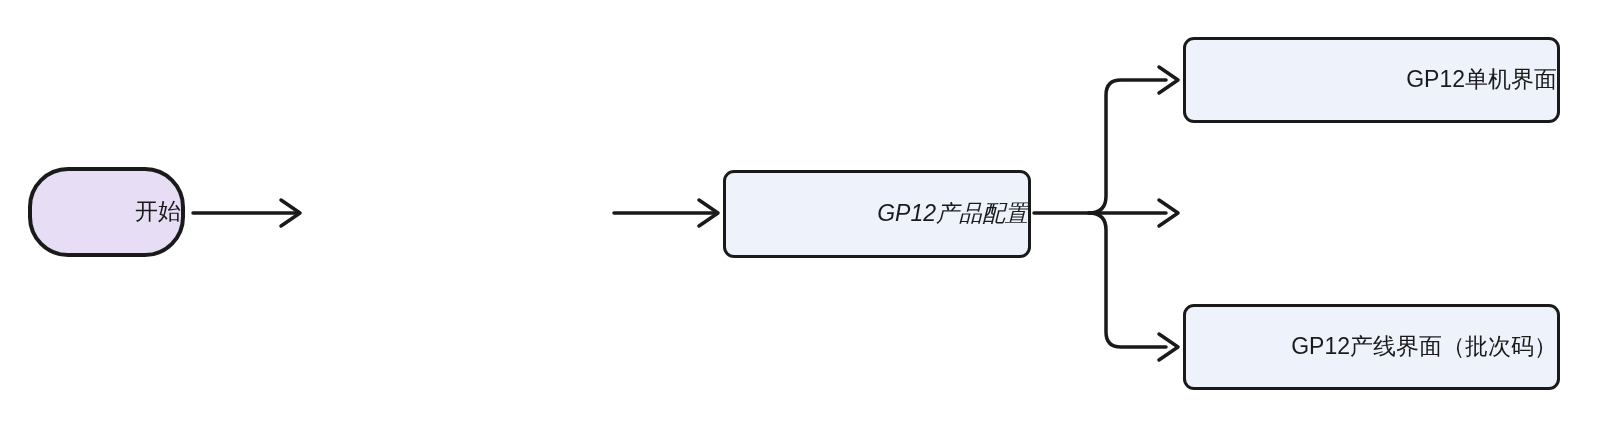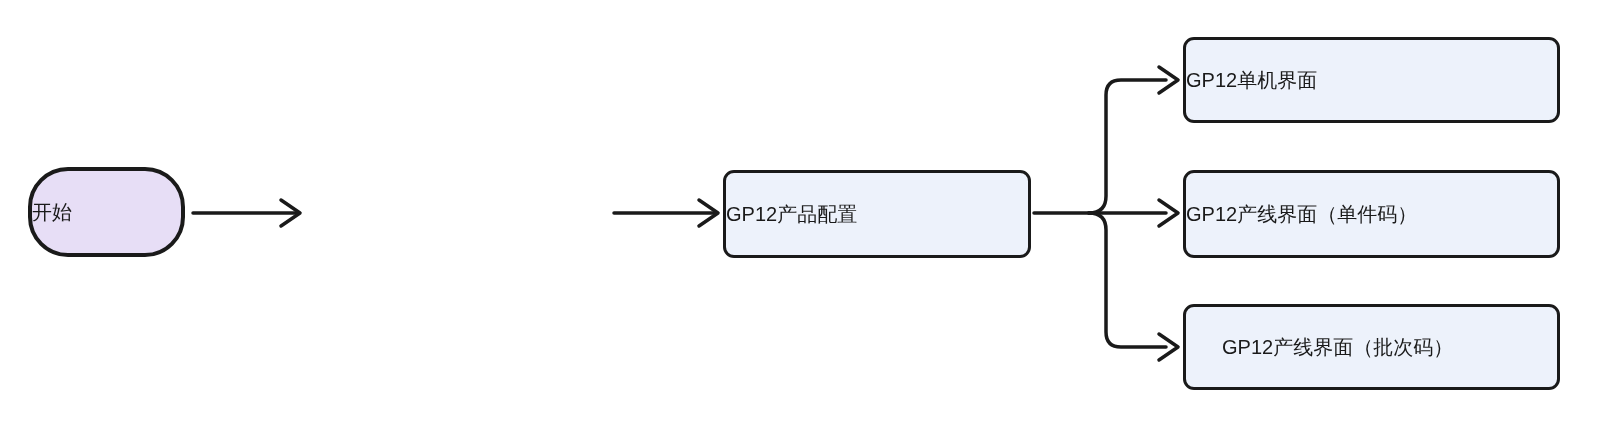--- a/index.html
+++ b/index.html
@@ -30,26 +30,26 @@
     stroke: var(--stroke);
     stroke-width: 3.5;
     stroke-linecap: round;
     stroke-linejoin: round;
   }
 
   .node {
     position: absolute;
     display: flex;
     align-items: center;
-    justify-content: flex-start;
+    justify-content: flex-end;
     background: var(--node-fill);
     border: 3px solid var(--stroke);
     border-radius: 11px;
     color: var(--text);
-    font-size: 20px;
+    font-size: 23px;
     line-height: 1.2;
     text-align: center;
     white-space: nowrap;
   }
   .node.stadium {
     background: var(--start-fill);
     border-width: 4px;
     border-radius: 40px;
   }
 </style>
@@ -88,29 +88,26 @@
       <path d="M 1089 213 Q 1106 213 1106 230 V 332 Q 1106 347 1121 347 H 1166"></path>
       <path d="M 1159 334 L 1178 347 L 1159 360"></path>
     </g>
   </svg>
 
   <div class="node stadium" style="left:28px; top:167px; width:157px; height:90px;">
     <span>开始</span>
   </div>
 
 
-  <div class="node" style="left:723px; top:170px; width:308px; height:88px;">
+  <div class="node" style="left:723px; top:170px; width:308px; height:88px;font-style:italic;">
     <span>GP12产品配置</span>
   </div>
 
   <div class="node" style="left:1183px; top:37px; width:377px; height:86px;">
     <span>GP12单机界面</span>
   </div>
 
-  <div class="node" style="left:1183px; top:170px; width:377px; height:88px;">
-    <span>GP12产线界面（单件码）</span>
-  </div>
 
   <div class="node" style="left:1183px; top:304px; width:377px; height:86px;padding-left:36px;">
     <span>GP12产线界面（批次码）</span>
   </div>
 
 </div>
 
 </body></html>

